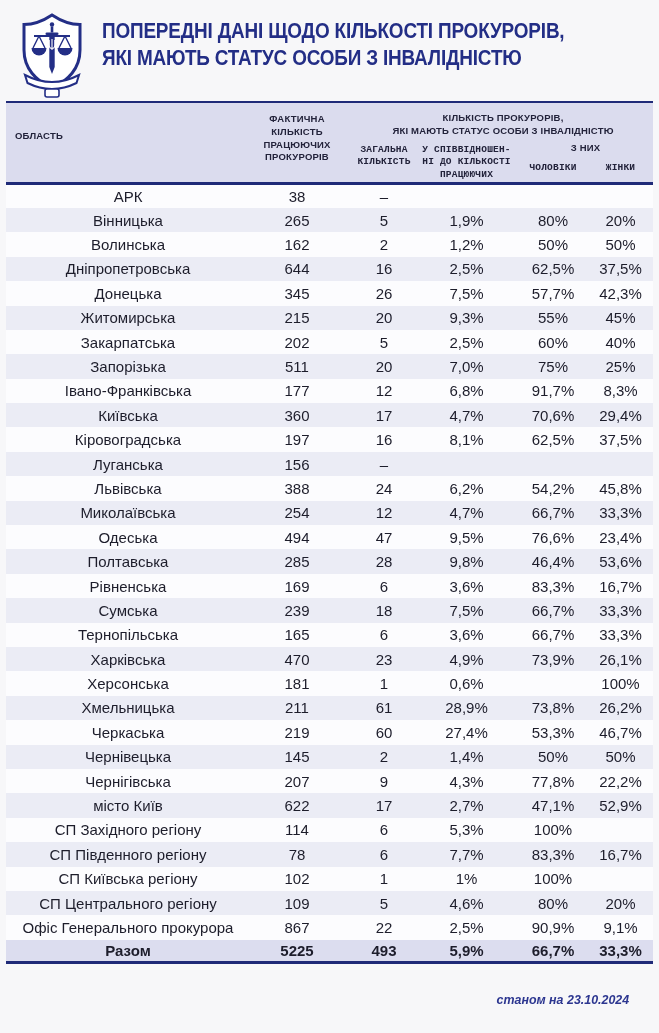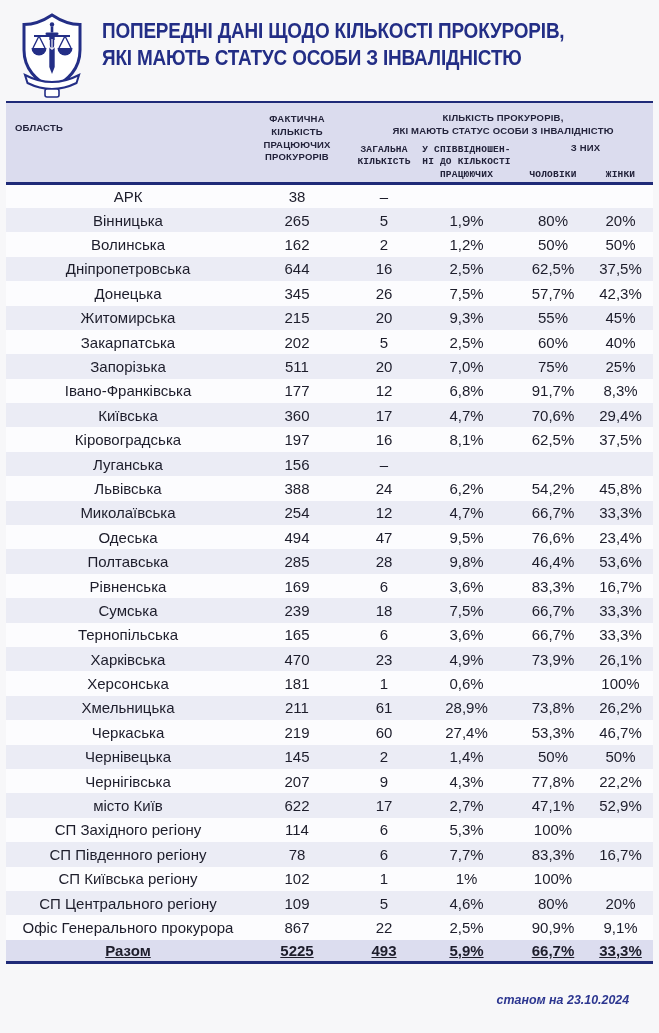--- a/index.html
+++ b/index.html
@@ -53,45 +53,45 @@
   thead th {
     font-size: 9.5px;
     font-weight: 700;
     letter-spacing: 0.2px;
     color: #22223a;
     vertical-align: top;
     white-space: pre-line;
     padding-top: 6px;
     line-height: 1.35;
   }
-  th.th-region { text-align: left; padding-left: 9px; padding-top: 19px; }
+  th.th-region { text-align: left; padding-left: 9px; padding-top: 27px; }
   th.th-actual { text-align: center; padding-top: 10px; }
   th.th-group  { text-align: center; padding-top: 9px; }
   th.th-sub    { text-align: center; font-family: Liberation Mono, monospace; }
   th.th-ofthem { text-align: center; padding-top: 4px; }
-  tr.th-bottom th { padding-top: 2px; padding-bottom: 0; vertical-align: bottom; }
+  tr.th-bottom th { padding-top: 2px; padding-bottom: 7px; vertical-align: bottom; }
   thead tr:last-child th, thead th[rowspan="2"] { border-bottom: 3px solid #1f2a78; }
   thead th.th-region, thead th.th-actual { border-bottom: 3px solid #1f2a78; }
 
   tbody td, tfoot td {
     font-size: 15px;
     height: 24.4px;
     padding: 2px 0;
     text-align: center;
     color: #1d1d2b;
   }
   td.c-region { text-align: center; padding-left: 9px; }
   tbody tr:nth-child(even) { background: #ebecf5; }
   tbody tr:nth-child(odd)  { background: #fcfcfe; }
 
   tfoot tr {
     background: #dcddef;
     font-weight: 700;
   }
-  tfoot td { border-bottom: 3px solid #1f2a78; height: 20px; text-decoration: underline; }
+  tfoot td { border-bottom: 3px solid #1f2a78; height: 20px; }
 
   
   .date-note {
     position: absolute;
     right: 30px;
     top: 992px;
     font-size: 13.5px;
     font-style: italic;
     font-weight: 600;
     color: #2c3690;

